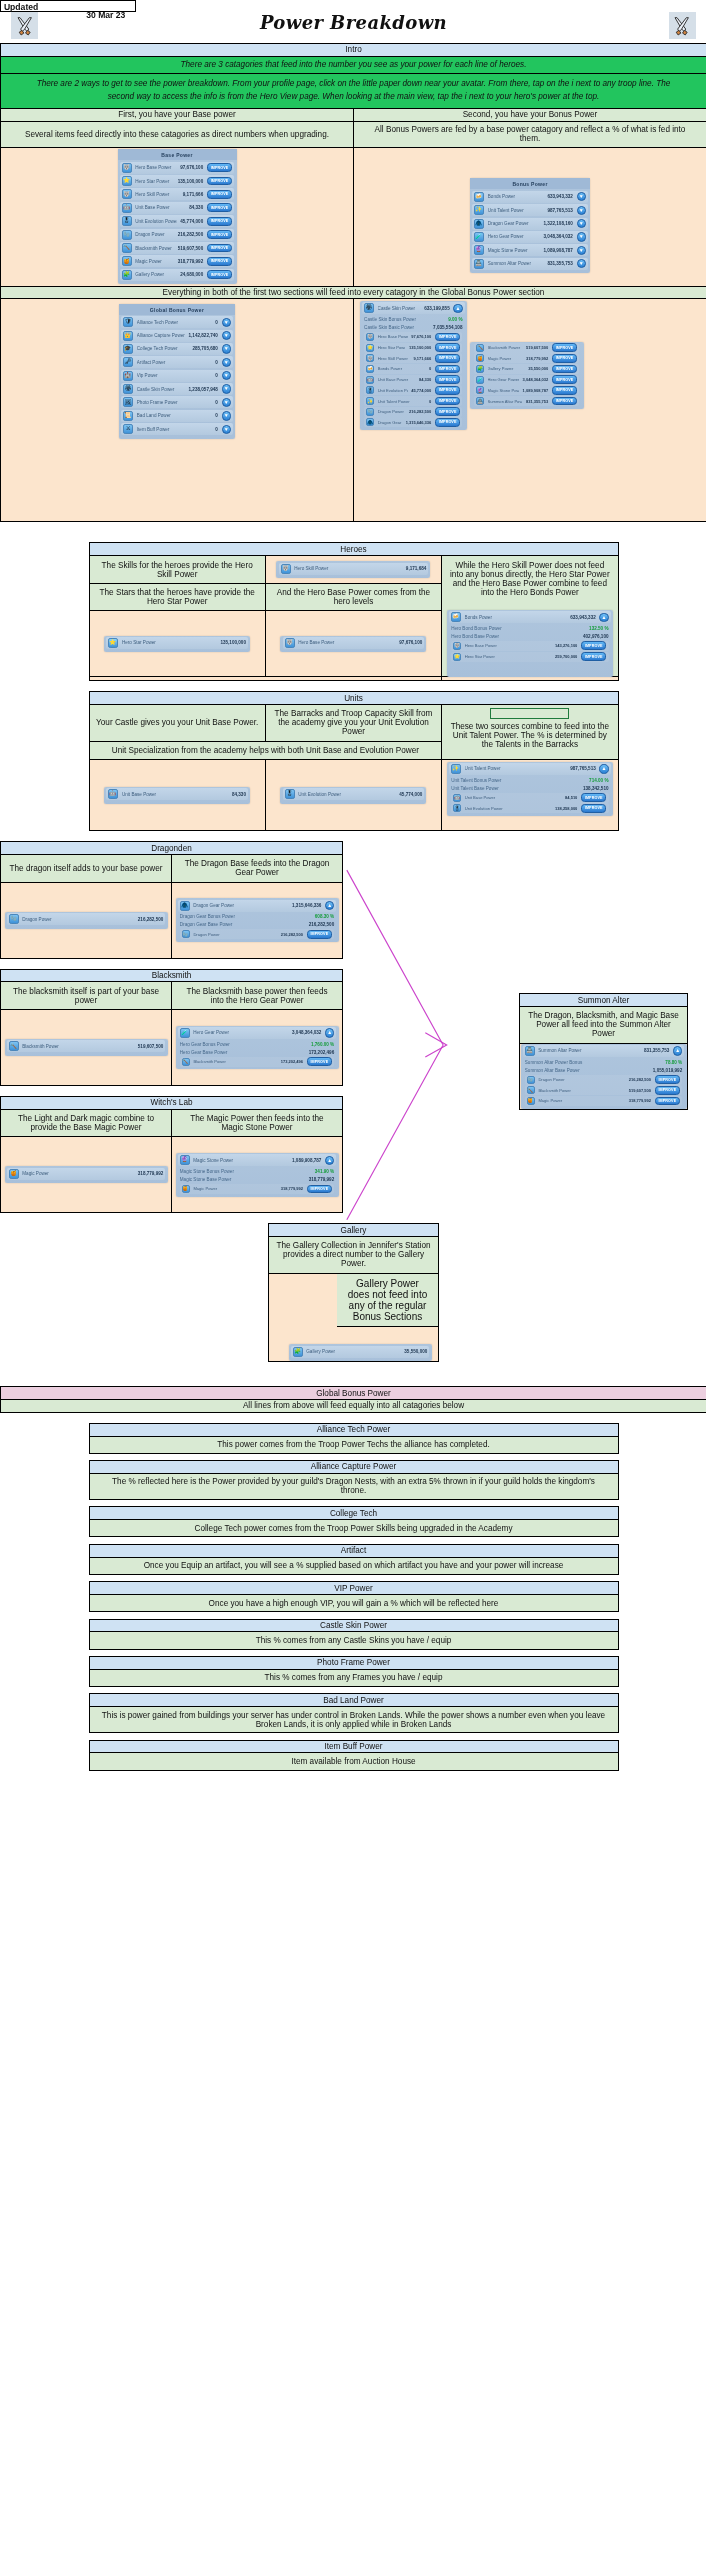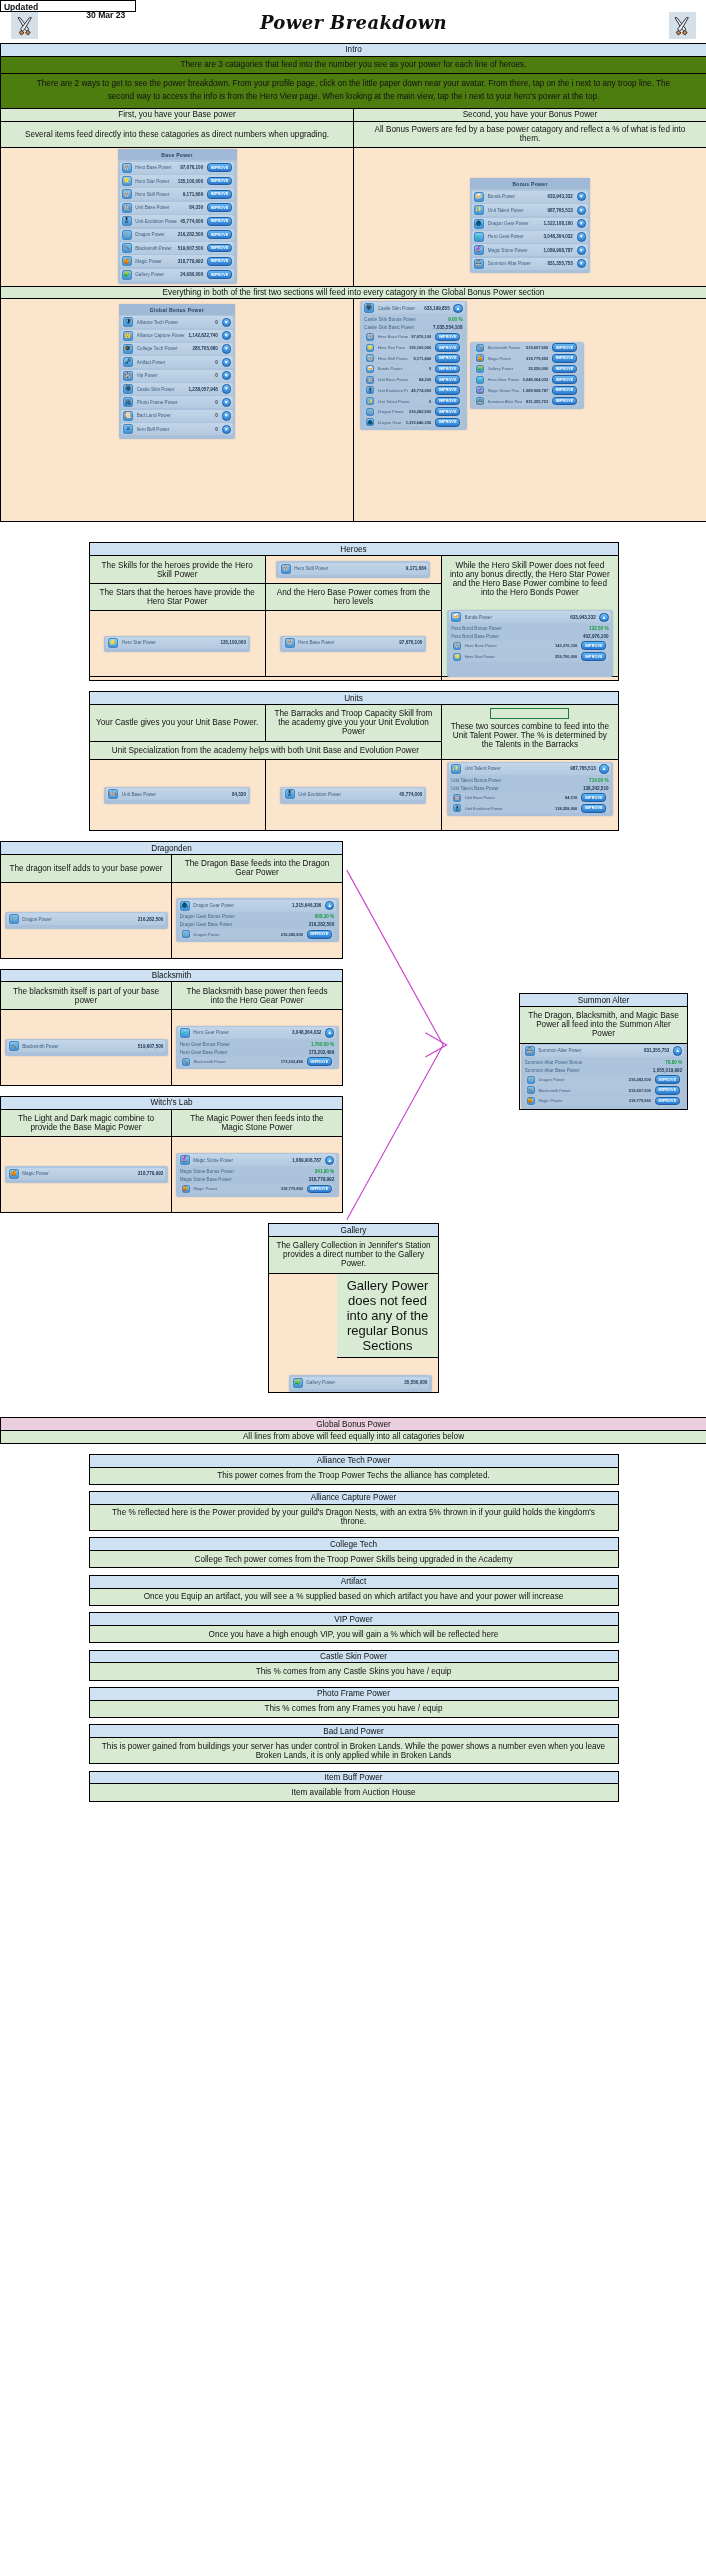--- a/index.html
+++ b/index.html
@@ -24,21 +24,21 @@
     font-family:"DejaVu Serif", serif;
     font-size:18px; font-weight:bold; font-style:italic; letter-spacing:0.4px;
     text-align:center; flex:1;
   }
 
   
   table.blk { border-collapse:collapse; table-layout:fixed; }
   table.blk td, table.blk th { border:0.7px solid #000; padding:1.4px 2.9px; font-size:8.2px; font-weight:normal; text-align:center; vertical-align:middle; }
   .hdr-blue { background:#cfe2f3; font-size:9.3px; font-weight:bold;margin-top:16px; }
   .hdr-pink { background:#eccfdf; font-size:9.3px; font-weight:bold; }
-  .cell-pink { background:#4d7c0f; }
+  .cell-pink { background:#22c55e;font-style:italic; }
   .cell-green { background:#d9ead3; }
   .cell-peach { background:#fce5cd; }
   .outerline { border:1.4px solid #000; }
 
   
   .fullblk { width:707px; }
 
   
   .gp {
     background:linear-gradient(180deg,#aec5dd 0%,#a8c0da 100%);
@@ -781,21 +781,21 @@
   <table class="blk outerline" style="width:171px">
     <tbody>
           <tr>
             <td class="hdr-blue">Gallery</td>
           </tr>
     <tr>
             <td class="cell-green" style="padding:4.3px 7.1px">The Gallery Collection in Jennifer's Station provides a direct number to the Gallery Power.</td>
           </tr>
     <tr>
             <td class="cell-peach" style="padding:0;height:69px;vertical-align:top">
-      <div style="background:#d9ead3;border-bottom:0.7px solid #000;padding:4.3px 7.1px;margin-left:68px;font-size:13px">Gallery Power does not feed into any of the regular Bonus Sections</div>
+      <div style="background:#d9ead3;border-bottom:0.7px solid #000;padding:4.3px 7.1px;margin-left:68px;font-size:10px">Gallery Power does not feed into any of the regular Bonus Sections</div>
       <div class="gp" id="galleryRow" style="width:143px;margin:17px 0 0 13px"><div class="gp-row">
                   <div class="gp-ico">🧩</div>
                   <span class="gp-name">Gallery Power</span>
                   <span class="gp-val">35,550,000</span>
                 </div></div>
     </td>
           </tr>
   </tbody>
       </table>
   </div>

